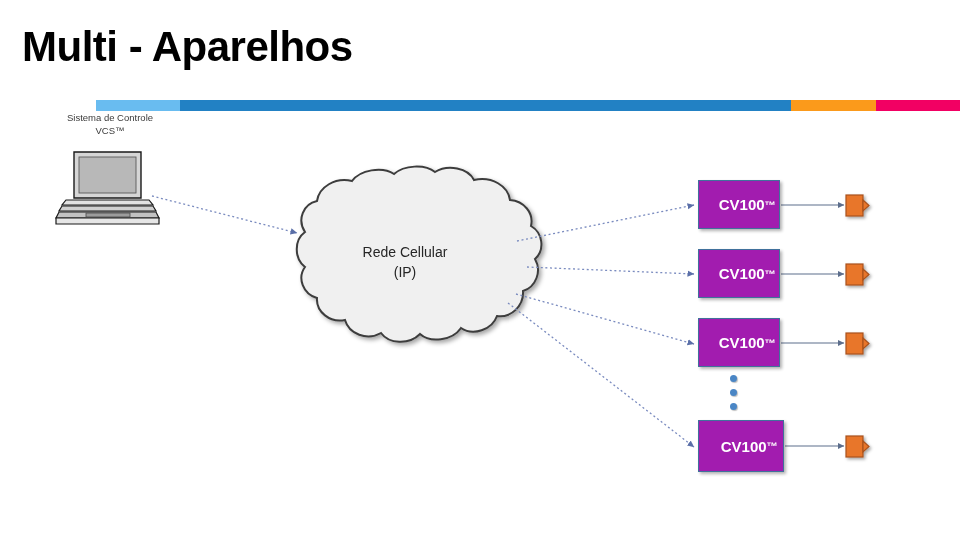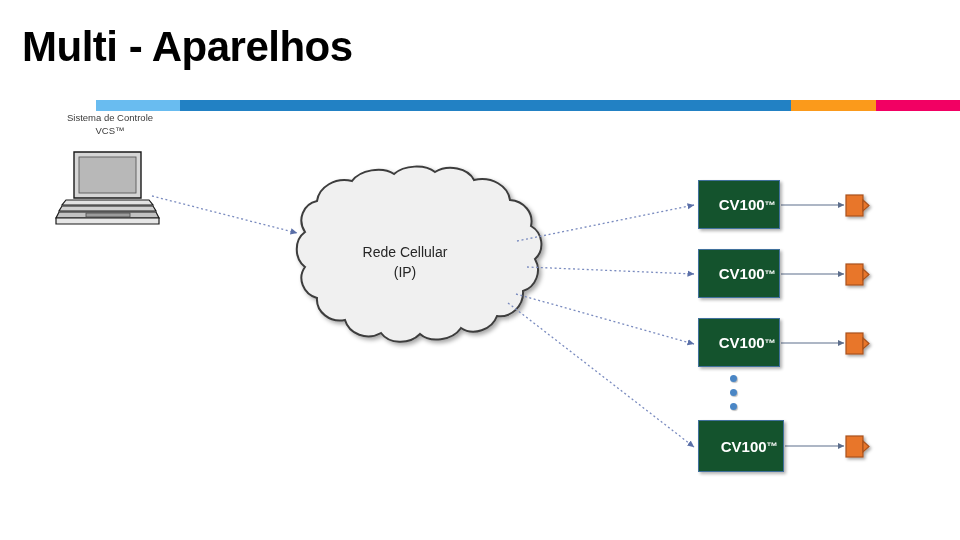--- a/index.html
+++ b/index.html
@@ -67,21 +67,21 @@
     width: 130px;
     text-align: center;
     font-size: 9.5px;
     color: #3a3a3a;
     line-height: 1.35;
   }
 
   
   .cv-box {
     position: absolute;
-    background: #14532d;
+    background: #a21caf;
     border: 1px solid #41719C;
     box-shadow: 2px 2px 3px rgba(0,0,0,0.30);
     display: flex;
     align-items: center;
     justify-content: center;
     color: #ffffff;
     font-weight: bold;
     font-size: 15px;
     box-sizing: border-box;
     padding-left: 16px;

